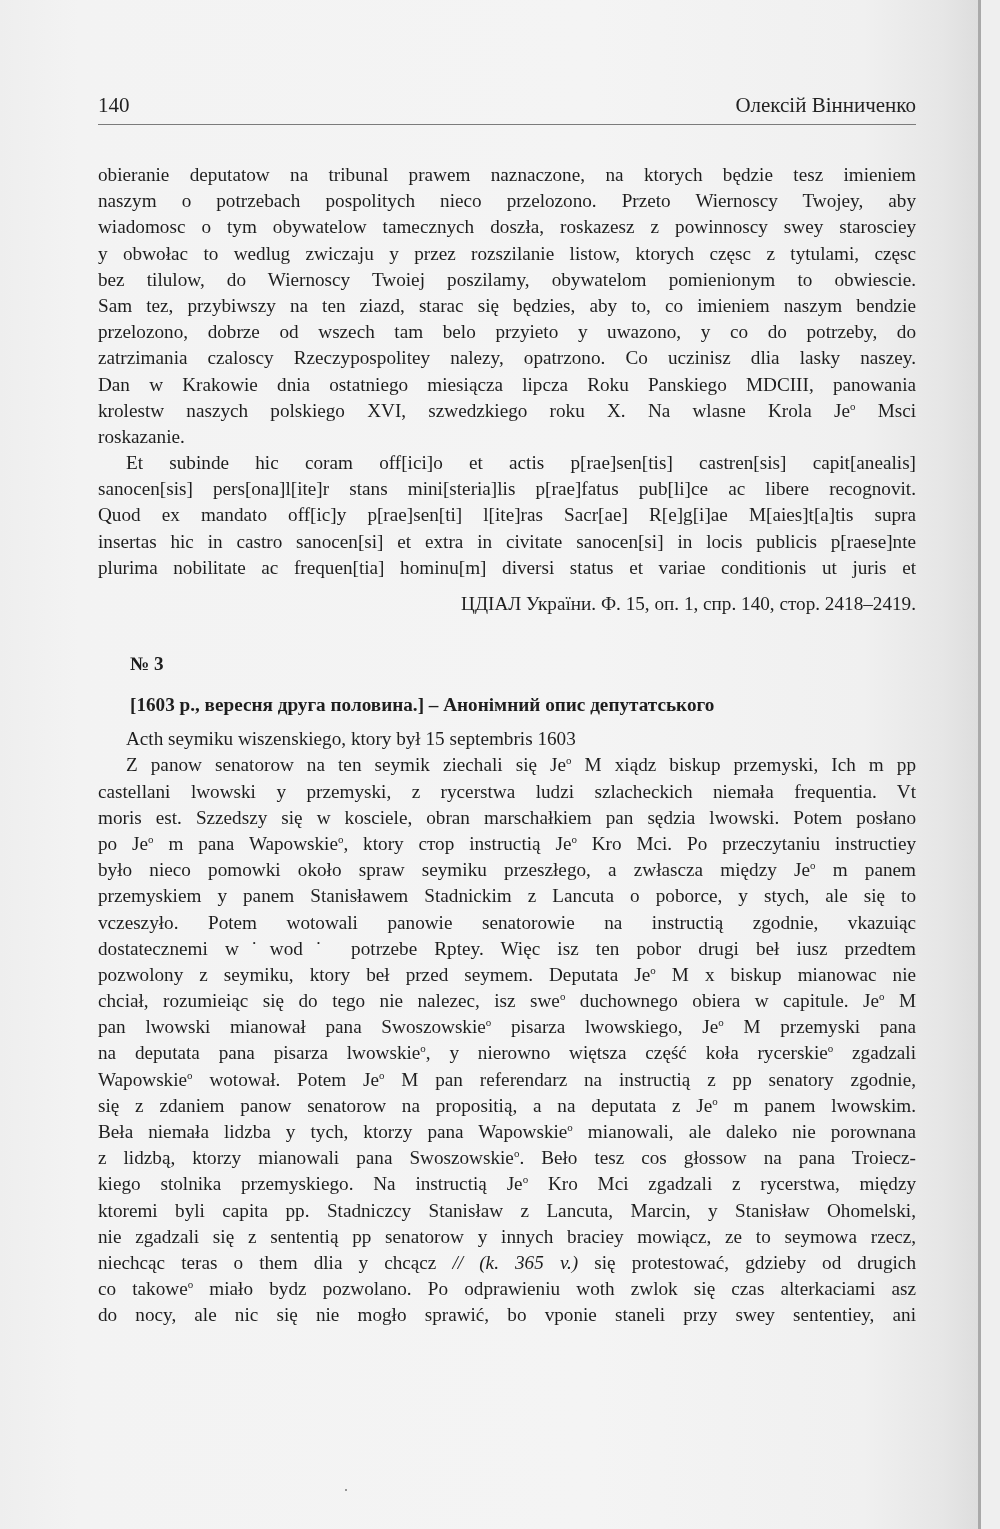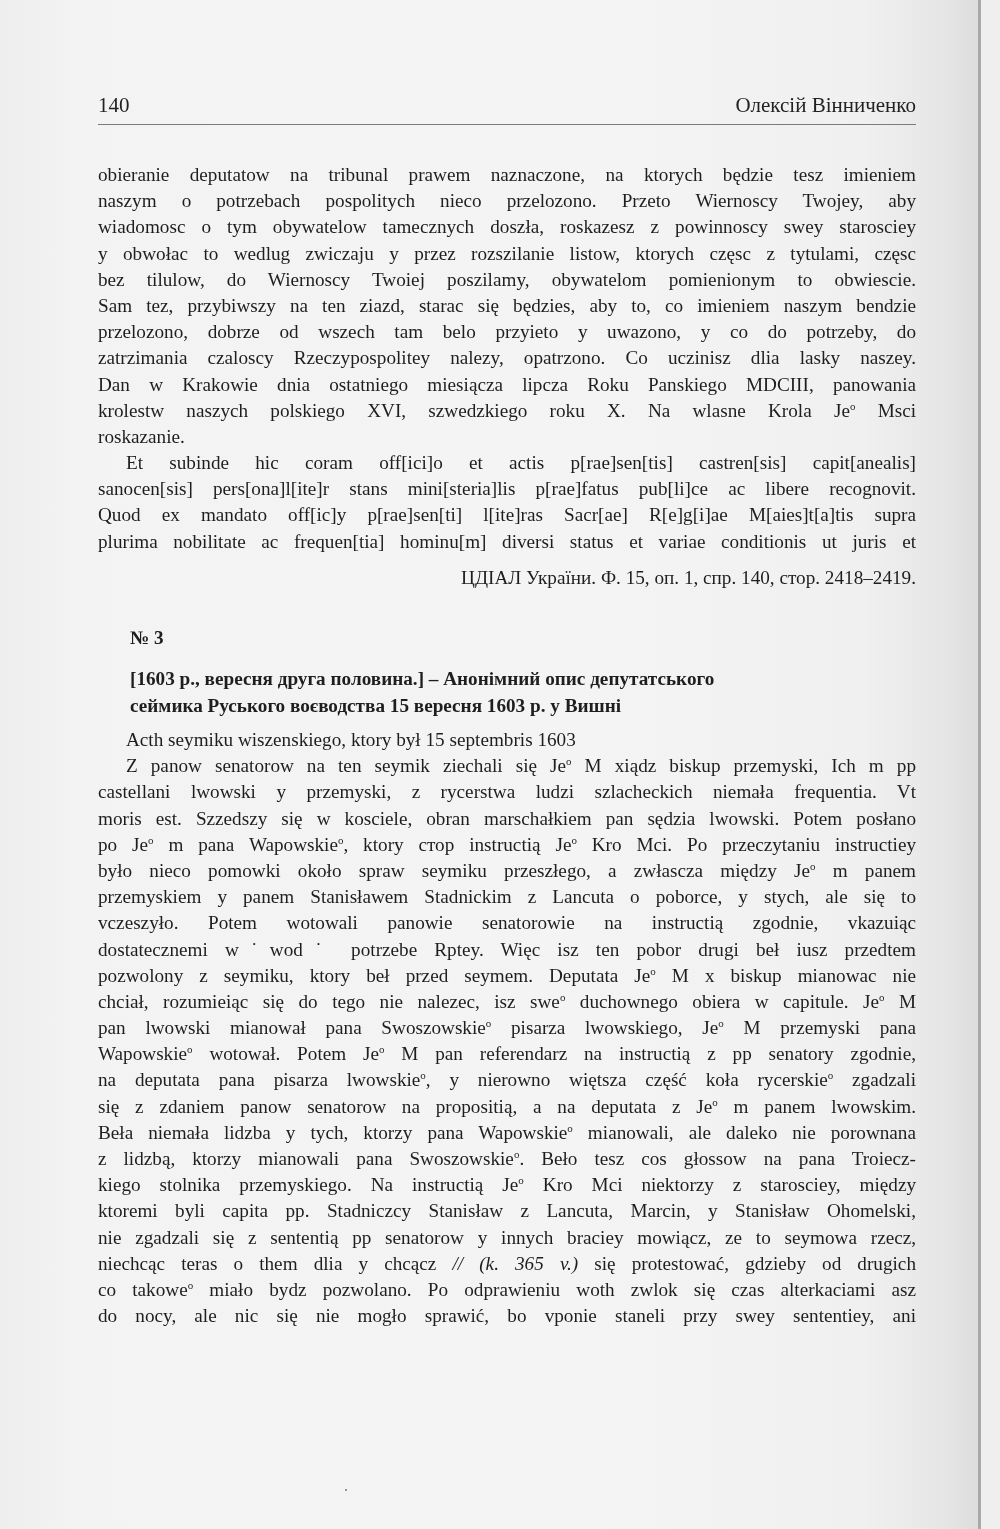--- a/index.html
+++ b/index.html
@@ -147,53 +147,53 @@
       <span class="line">zatrzimania czaloscy Rzeczypospolitey nalezy, opatrzono. Co uczinisz dlia lasky naszey.</span>
       <span class="line">Dan w Krakowie dnia ostatniego miesiącza lipcza Roku Panskiego MDCIII, panowania</span>
       <span class="line"><span>krolestw naszych polskiego XVI, szwedzkiego roku X. Na wlasne Krola Je</span><span class="sup">o</span><span> Msci</span></span>
       <span class="line last">roskazanie.</span>
     </div>
 
     <div>
       <span class="line indent">Et subinde hic coram off[ici]o et actis p[rae]sen[tis] castren[sis] capit[anealis]</span>
       <span class="line">sanocen[sis] pers[ona]l[ite]r stans mini[steria]lis p[rae]fatus pub[li]ce ac libere recognovit.</span>
       <span class="line">Quod ex mandato off[ic]y p[rae]sen[ti] l[ite]ras Sacr[ae] R[e]g[i]ae M[aies]t[a]tis supra</span>
+      <span class="line">insertas hic in castro sanocen[si] et extra in civitate sanocen[si] in locis publicis p[raese]nte</span>
       <span class="line">plurima nobilitate ac frequen[tia] hominu[m] diversi status et variae conditionis ut juris et</span>
     </div>
 
     <div class="gap-small"></div>
     <span class="line right">ЦДІАЛ України. Ф. 15, оп. 1, спр. 140, стор. 2418–2419.</span>
 
     <div class="gap-med"></div>
 
     <span class="doc-number">№ 3</span>
     <div style="height:14px"></div>
     <span class="doc-title">[1603 р., вересня друга половина.] – Анонімний опис депутатського</span>
-    <span class="doc-title">сеймика Руського воєводства 15 вересня 1603 р. у Вишні</span>
     <div style="height:8px"></div>
     <span class="line last indent">Acth seymiku wiszenskiego, ktory był 15 septembris 1603</span>
 
     <div id="doc3-lines">
         <span class="line indent"><span>Z panow senatorow na ten seymik ziechali się Je</span><span class="sup">o</span><span> M xiądz biskup przemyski, Ich m pp</span></span>
         <span class="line"><span>castellani lwowski y przemyski, z rycerstwa ludzi szlacheckich niemała frequentia. Vt</span></span>
         <span class="line"><span>moris est. Szzedszy się w kosciele, obran marschałkiem pan sędzia lwowski. Potem posłano</span></span>
         <span class="line"><span>po Je</span><span class="sup">o</span><span> m pana Wapowskie</span><span class="sup">o</span><span>, ktory стор instructią Je</span><span class="sup">o</span><span> Kro Mci. Po przeczytaniu instructiey</span></span>
         <span class="line"><span>było nieco pomowki około spraw seymiku przeszłego, a zwłascza między Je</span><span class="sup">o</span><span> m panem</span></span>
         <span class="line"><span>przemyskiem y panem Stanisławem Stadnickim z Lancuta o poborce, y stych, ale się to</span></span>
         <span class="line"><span>vczeszyło. Potem wotowali panowie senatorowie na instructią zgodnie, vkazuiąc</span></span>
         <span class="line"><span>dostatecznemi w˙wod˙ potrzebe Rptey. Więc isz ten pobor drugi beł iusz przedtem</span></span>
         <span class="line"><span>pozwolony z seymiku, ktory beł przed seymem. Deputata Je</span><span class="sup">o</span><span> M x biskup mianowac nie</span></span>
         <span class="line"><span>chciał, rozumieiąc się do tego nie nalezec, isz swe</span><span class="sup">o</span><span> duchownego obiera w capitule. Je</span><span class="sup">o</span><span> M</span></span>
         <span class="line"><span>pan lwowski mianował pana Swoszowskie</span><span class="sup">o</span><span> pisarza lwowskiego, Je</span><span class="sup">o</span><span> M przemyski pana</span></span>
+        <span class="line"><span>na deputata pana pisarza lwowskie</span><span class="sup">o</span><span>, y nierowno więtsza część koła rycerskie</span><span class="sup">o</span><span> zgadzali</span></span>
         <span class="line"><span>Wapowskie</span><span class="sup">o</span><span> wotował. Potem Je</span><span class="sup">o</span><span> M pan referendarz na instructią z pp senatory zgodnie,</span></span>
-        <span class="line"><span>na deputata pana pisarza lwowskie</span><span class="sup">o</span><span>, y nierowno więtsza część koła rycerskie</span><span class="sup">o</span><span> zgadzali</span></span>
         <span class="line"><span>się z zdaniem panow senatorow na propositią, a na deputata z Je</span><span class="sup">o</span><span> m panem lwowskim.</span></span>
         <span class="line"><span>Beła niemała lidzba y tych, ktorzy pana Wapowskie</span><span class="sup">o</span><span> mianowali, ale daleko nie porownana</span></span>
         <span class="line"><span>z lidzbą, ktorzy mianowali pana Swoszowskie</span><span class="sup">o</span><span>. Beło tesz cos głossow na pana Troiecz-</span></span>
-        <span class="line"><span>kiego stolnika przemyskiego. Na instructią Je</span><span class="sup">o</span><span> Kro Mci niektorzy z starosciey, między</span></span>
+        <span class="line"><span>kiego stolnika przemyskiego. Na instructią Je</span><span class="sup">o</span><span> Kro Mci zgadzali z rycerstwa, między</span></span>
         <span class="line"><span>ktoremi byli capita pp. Stadniczcy Stanisław z Lancuta, Marcin, y Stanisław Ohomelski,</span></span>
         <span class="line"><span>nie zgadzali się z sententią pp senatorow y innych braciey mowiącz, ze to seymowa rzecz,</span></span>
       </div>
 
     <span class="line"><span>niechcąc teras o them dlia y chcącz </span><span class="ital">// (k. 365 v.)</span><span> się protestować, gdzieby od drugich</span></span>
     <span class="line"><span>co takowe</span><span class="sup">o</span><span> miało bydz pozwolano. Po odprawieniu woth zwlok się czas alterkaciami asz</span></span>
     <span class="line">do nocy, ale nic się nie mogło sprawić, bo vponie staneli przy swey sententiey, ani</span>
   </div>
 
   <div class="speck"></div>

